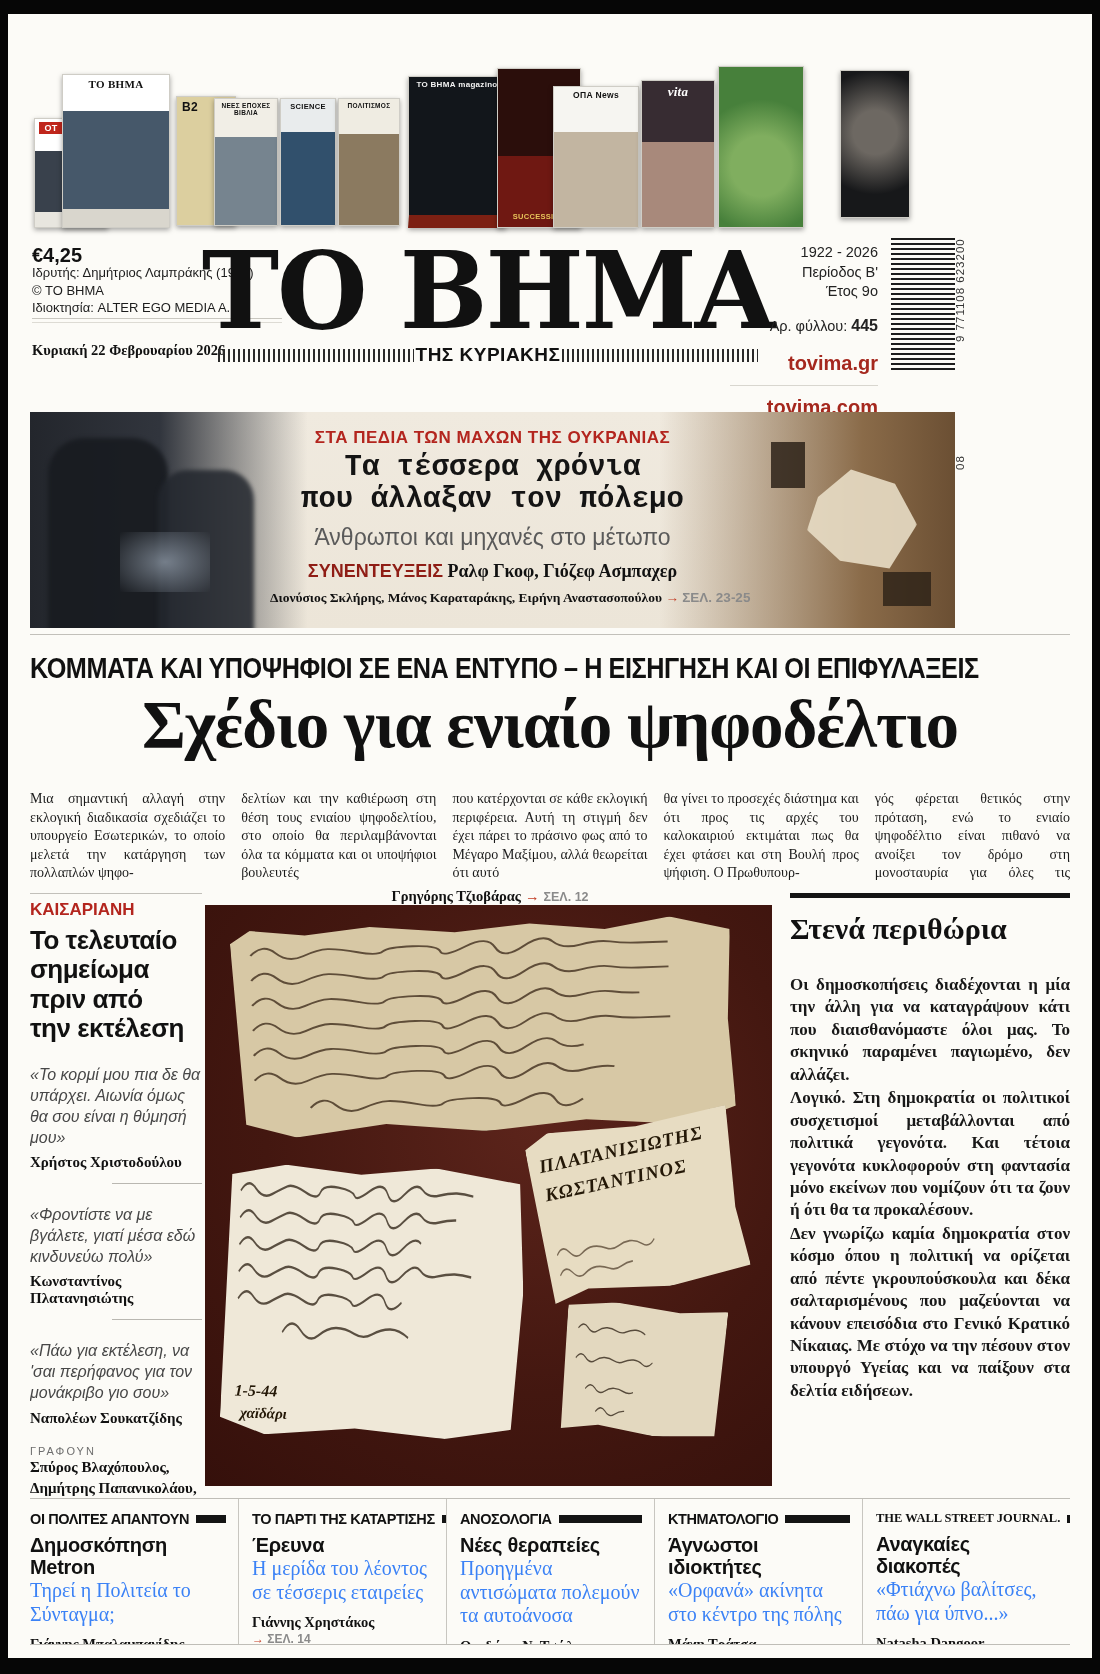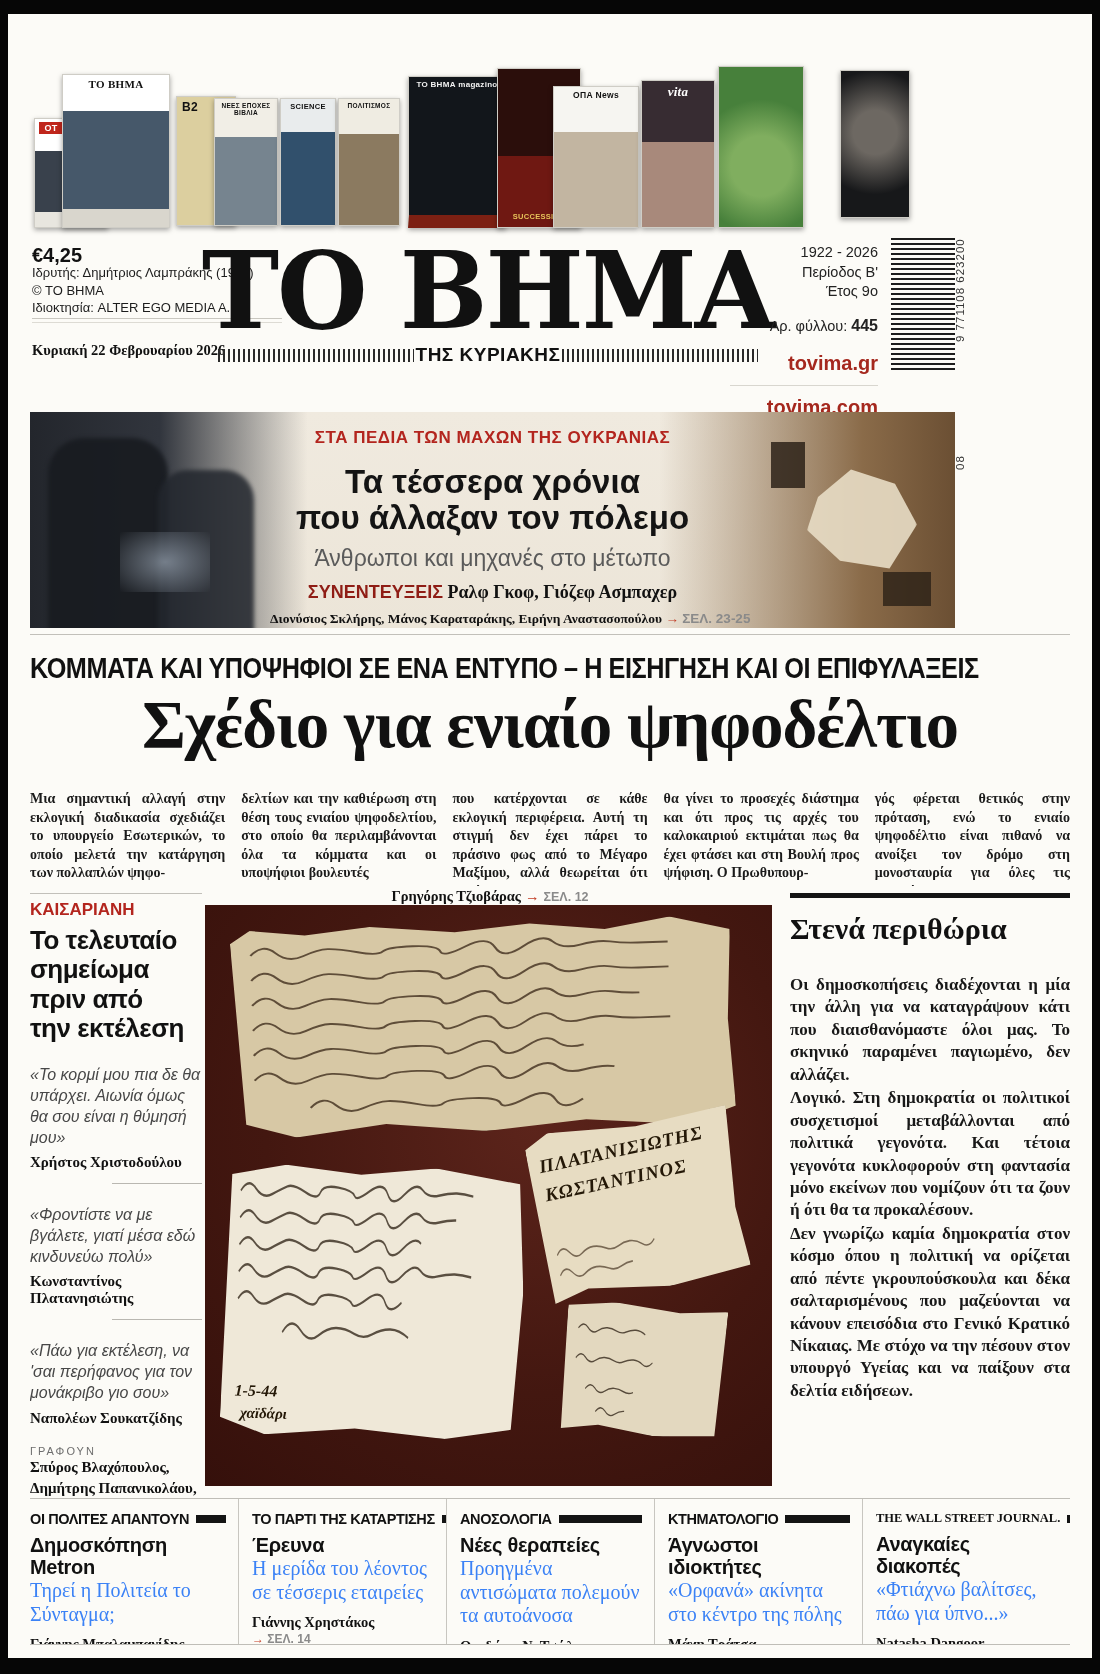--- a/index.html
+++ b/index.html
@@ -63,38 +63,38 @@
                        linear-gradient(180deg,#f0eadf,#ece5d8); }
   .soldier1 { position:absolute; left:18px; top:26px; width:120px; height:210px; background:#181b20; border-radius:36px 36px 0 0; filter:blur(2px); opacity:.9;}
   .soldier2 { position:absolute; left:128px; top:58px; width:96px; height:180px; background:#23272e; border-radius:30px 30px 0 0; filter:blur(2px); opacity:.85;}
   .glow { position:absolute; left:90px; top:120px; width:90px; height:60px; background:radial-gradient(#b8c6d6,rgba(0,0,0,0)); opacity:.55;}
   .hole { position:absolute; right:38px; top:52px; width:110px; height:110px; background:#e8ddc6; filter:blur(1px);
           clip-path:polygon(10% 30%,40% 5%,80% 18%,100% 55%,75% 95%,30% 88%,0 60%); opacity:.9;}
   .win1 { position:absolute; right:150px; top:30px; width:34px; height:46px; background:#241a12; opacity:.8;}
   .win2 { position:absolute; right:24px; top:160px; width:48px; height:34px; background:#2b2016; opacity:.8;}
   .banner-text { position:absolute; left:240px; top:16px; width:445px; text-align:center; }
   .banner-kicker { color:#b3251e; font-weight:bold; font-size:17px; letter-spacing:.5px; }
-  .banner-title { font-family:Liberation Sans, sans-serif; font-weight:bold; font-size:33px; line-height:1.1; margin-top:16px; color:#141414;}
+  .banner-title { font-family:Liberation Mono, monospace; font-weight:bold; font-size:29px; line-height:1.1; margin-top:4px; color:#141414;}
   .banner-sub { margin-top:8px; font-size:23px; color:#5a5a5a; }
   .banner-int { margin-top:10px; font-size:18px; font-family:"Liberation Serif",serif; font-weight:bold; }
   .banner-int .red { color:#8f1d15; font-family:"Liberation Sans",sans-serif; }
   .banner-authors { margin-top:8px; font-size:13.5px; font-family:"Liberation Serif",serif; font-weight:bold; white-space:nowrap;}
   .pageref { color:#8a8a8a; font-family:"Liberation Sans",sans-serif; font-weight:bold; }
   .arrow { color:#c23a22; font-weight:bold; }
 
   .rule { border-top:1px solid #c2c0ba; }
   .rule-banner { left:30px; top:634px; width:1040px; }
 
   
   .lead-kicker { left:30px; top:652px; width:1040px; overflow:hidden; }
   .lead-kicker span { display:inline-block; white-space:nowrap; transform:scaleX(.87); transform-origin:0 50%;
                       font-size:29px; font-weight:bold; letter-spacing:-.5px; }
   .lead-headline { left:30px; top:686px; width:1040px; text-align:center; font-family:"Liberation Serif",serif;
                    font-weight:bold; font-size:67px; letter-spacing:-1px; white-space:nowrap; }
-  .lead-cols { left:30px; top:790px; width:1040px; height:96px; display:flex; gap:16px; overflow:hidden;font-weight:bold;}
+  .lead-cols { left:30px; top:790px; width:1040px; height:96px; display:flex; gap:16px; overflow:hidden;}
   .lead-col { flex:1; font-family:"Liberation Serif",serif; font-size:14px; line-height:1.33; text-align:justify; color:#1b1b1b;}
   .lead-byline { left:360px; top:888px; width:260px; text-align:center; font-size:14.5px; }
   .lead-byline b { font-family:"Liberation Serif",serif; }
   .lead-byline .pageref { font-size:12.5px; }
 
   
   .kai { left:30px; top:893px; width:172px; height:604px; border-top:1px solid #c2c0ba; overflow:hidden;}
   .kai-kicker { margin-top:6px; color:#b3251e; font-weight:bold; font-size:17px; }
   .kai-hl { margin-top:6px; font-weight:bold; font-size:26px; line-height:1.13; letter-spacing:-.5px; }
   .quote { margin-top:20px; font-style:italic; font-size:16px; line-height:1.32; color:#474747; }

